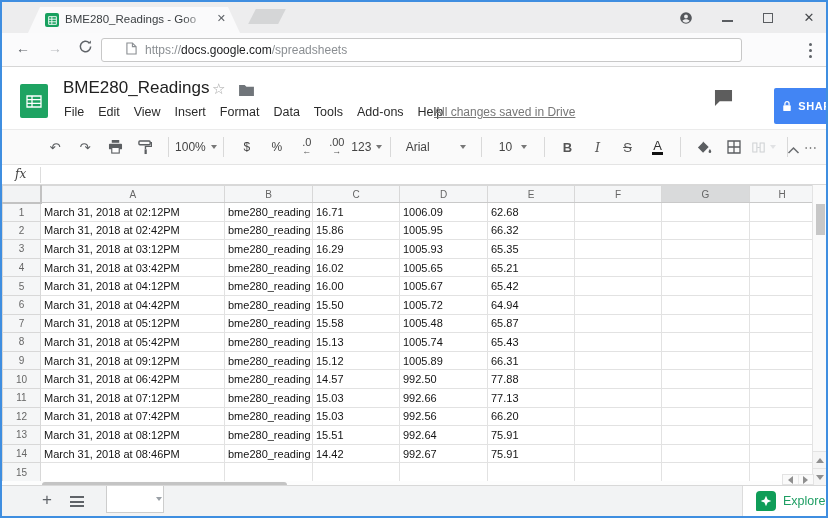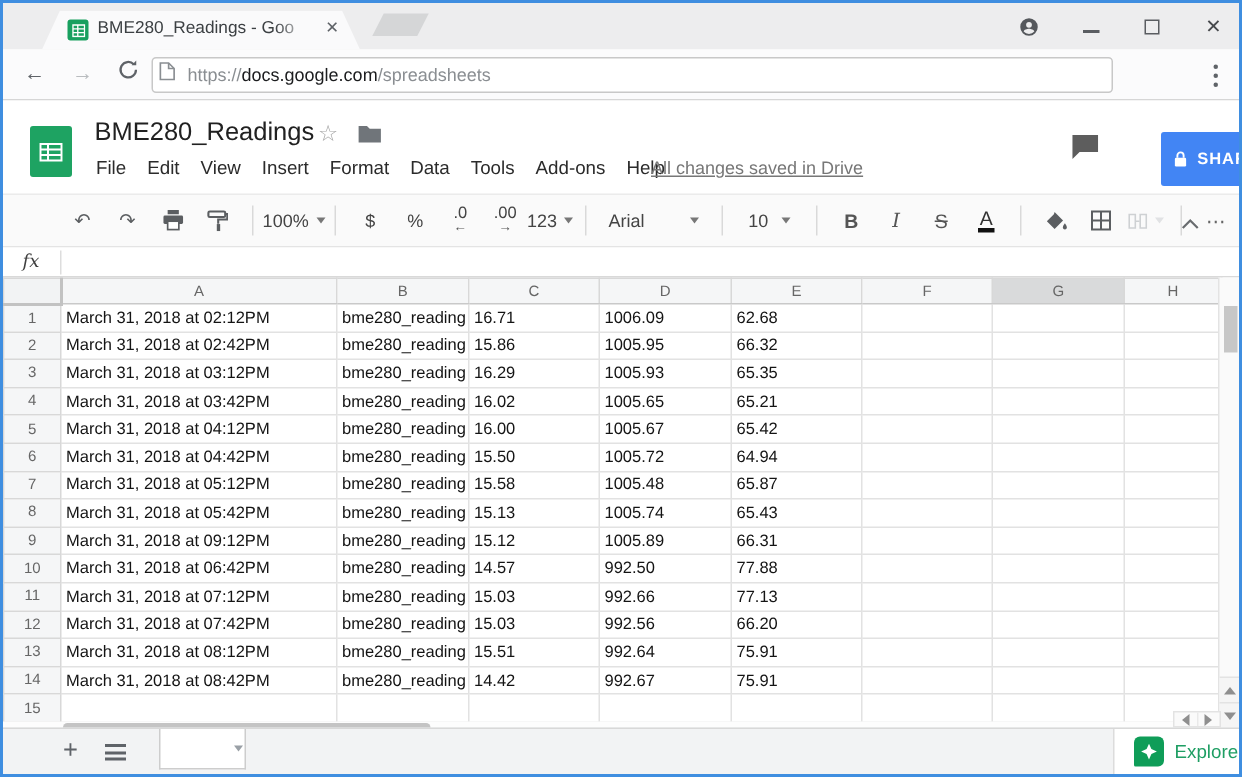--- a/index.html
+++ b/index.html
@@ -18,21 +18,21 @@
   .newtab { position:absolute; left:250px; top:7px; width:30px; height:15px; background:#d5d6d7; transform:skewX(-27deg); }
   .win-controls { position:absolute; right:10px; top:0; height:31px; display:flex; align-items:center; gap:27px; }
   .wc { width:14px; height:14px; display:flex; align-items:center; justify-content:center; color:#5a5d61; }
   .wc-min { width:11px; height:1.5px; background:#5a5d61; margin-top:7px; }
   .wc-max { width:10px; height:10px; border:1.5px solid #5a5d61; }
   .wc-close { font-size:13px; color:#47494c; }
 
   
   .urlbar-row { position:absolute; top:31px; left:0; right:0; height:34px; background:#fbfbfc; border-bottom:1px solid #d6d6d6; }
   .nav-ic { position:absolute; top:7px; font-size:14px; color:#5f6368; }
-  .url-box { position:absolute; left:99px; top:5px; width:641px; height:24px; background:#fff; border:1px solid #c8c8c8; border-radius:3px; display:flex; align-items:center; padding-left:4px; }
+  .url-box { position:absolute; left:99px; top:5px; width:641px; height:24px; background:#fff; border:1px solid #c8c8c8; border-radius:3px; display:flex; align-items:center; padding-left:24px; }
   .url-text { font-size:12px; white-space:nowrap; margin-left:8px; }
   .url-scheme, .url-path { color:#8a8e92; }
   .url-domain { color:#1b1c1e; }
   .menu-dots { position:absolute; right:14px; top:6px; width:4px; height:22px; display:flex; flex-direction:column; align-items:center; justify-content:center; gap:3px; }
   .menu-dots i { width:3px; height:3px; background:#5f6368; border-radius:50%; }
 
   
   .app-header { position:absolute; top:65px; left:0; right:0; height:62px; background:#fff; }
   .sheets-logo { position:absolute; left:18px; top:17px; width:28px; height:34px; background:#1ea362; border-radius:2px; display:flex; align-items:center; justify-content:center; }
   .doc-title { position:absolute; left:61px; top:11px; font-size:17px; color:#212121; }
@@ -445,21 +445,21 @@
             <td>bme280_reading</td>
             <td>15.51</td>
             <td>992.64</td>
             <td>75.91</td>
             <td></td>
             <td></td>
             <td></td>
           </tr>
           <tr>
             <th>14</th>
-            <td>March 31, 2018 at 08:42PM</td>
+            <td>March 31, 2018 at 08:46PM</td>
             <td>bme280_reading</td>
             <td>14.42</td>
             <td>992.67</td>
             <td>75.91</td>
             <td></td>
             <td></td>
             <td></td>
           </tr>
           <tr>
             <th>15</th>

